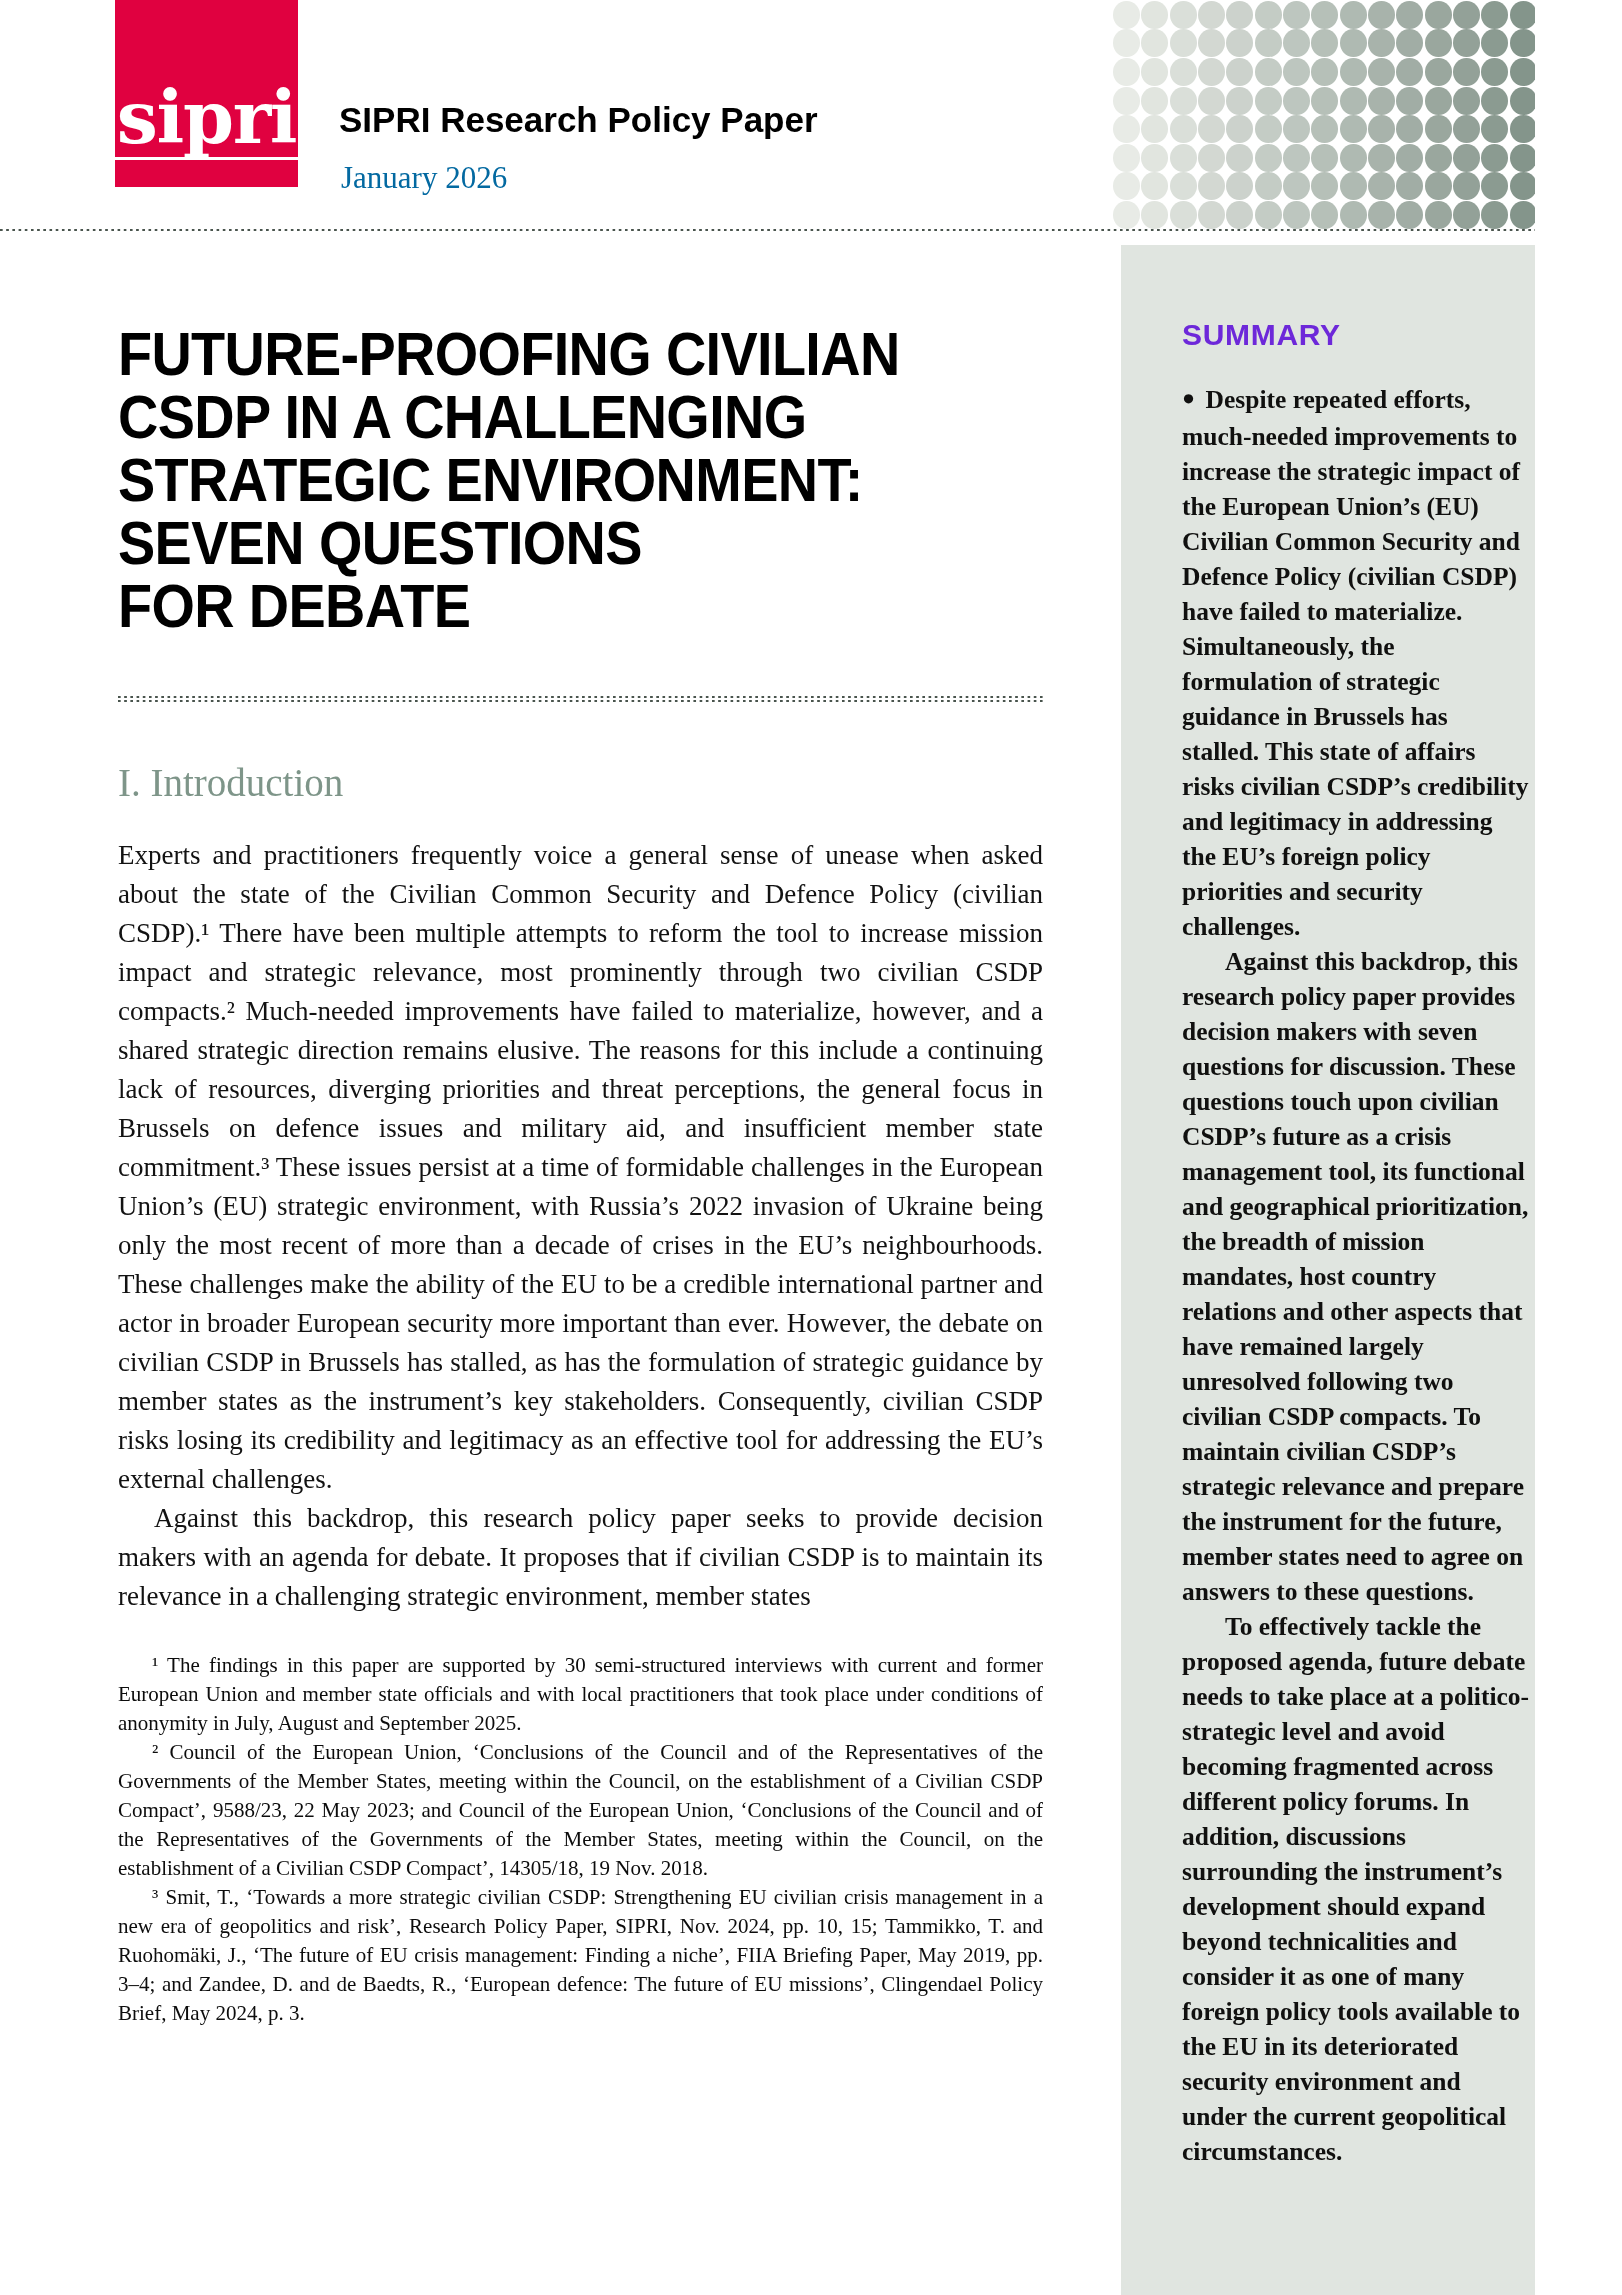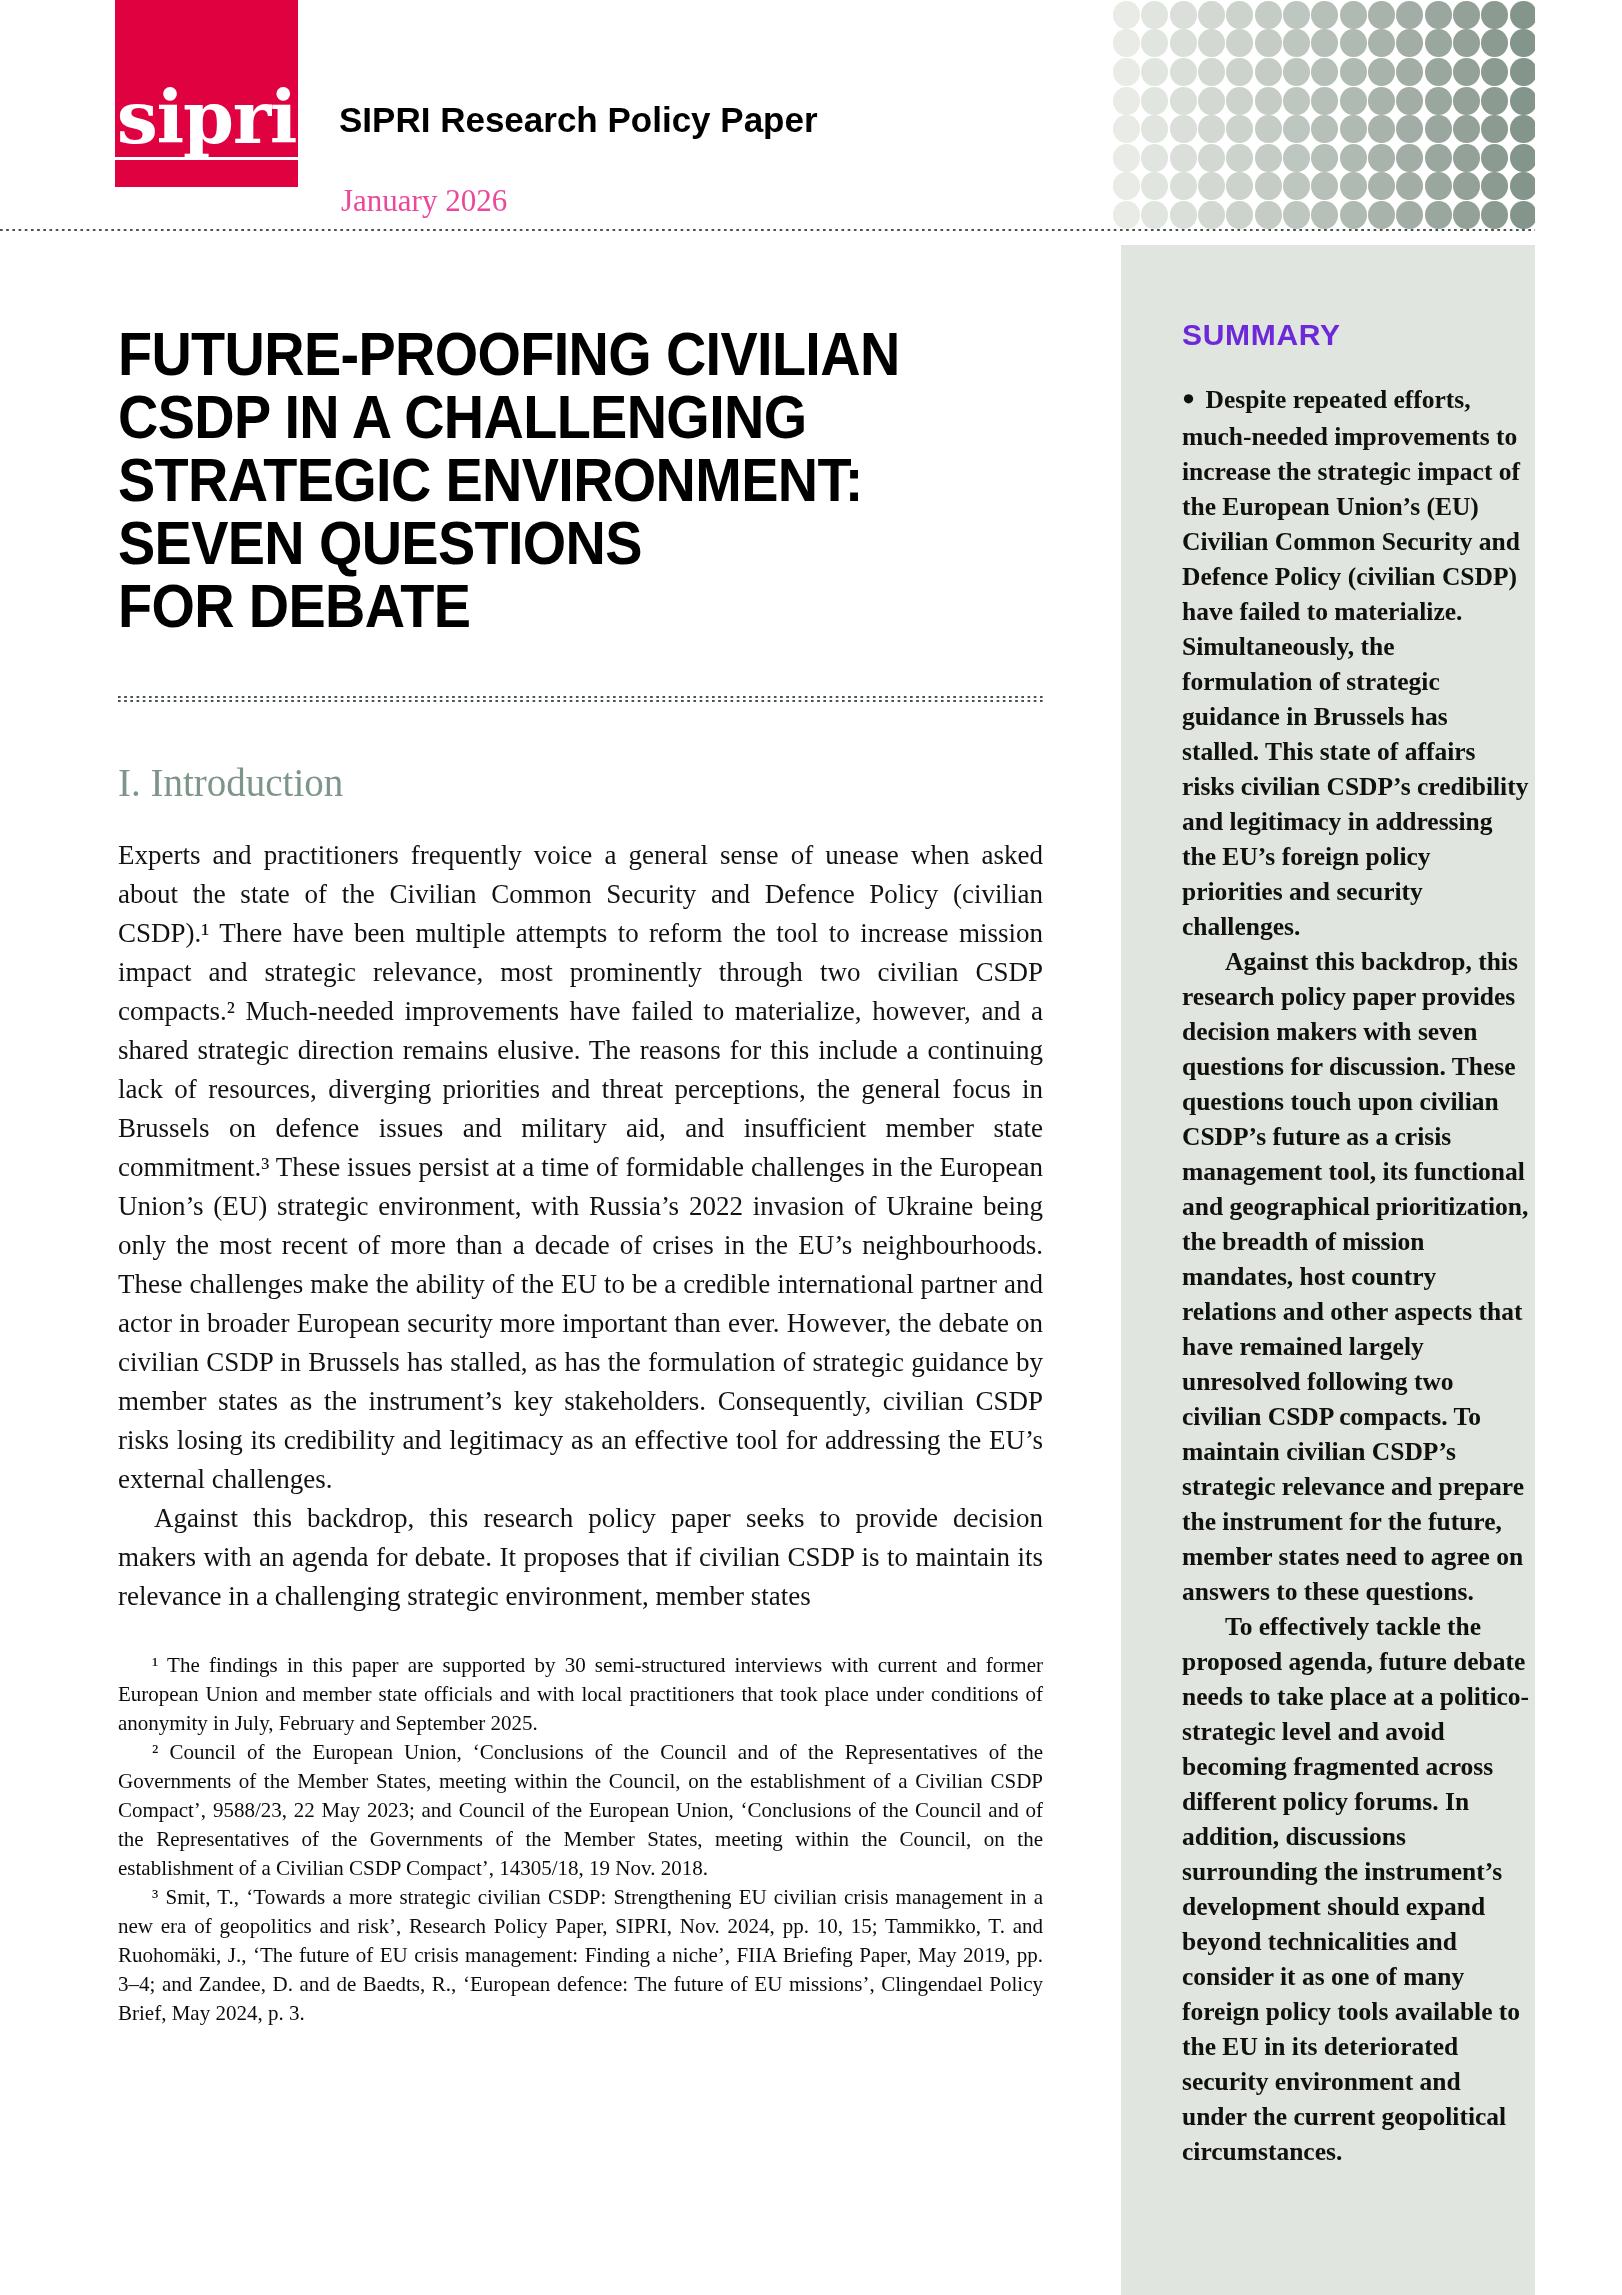--- a/index.html
+++ b/index.html
@@ -7,21 +7,21 @@
   .page{position:relative;width:1535px;height:2295px;background:#ffffff;overflow:hidden;
         font-family:"Liberation Serif",serif;color:#121212;}
 
   
   .logo-box{position:absolute;left:115px;top:0;width:183px;height:187px;background:#e00140;
             display:flex;align-items:flex-end;justify-content:center;padding-bottom:27.5px;box-sizing:border-box;}
   .logo-word{font-family:"DejaVu Serif",serif;font-weight:700;font-size:73px;line-height:0.78;
              color:#ffffff;border-bottom:3.9px solid #ffffff;padding:0 2.6px 10.5px 2.6px;letter-spacing:-1.3px;}
   .pub-name{position:absolute;left:339px;top:101px;font-family:"Liberation Sans",sans-serif;
             font-weight:700;font-size:35px;line-height:37px;color:#000;}
-  .pub-date{position:absolute;left:341px;top:161px;font-size:31px;line-height:33px;color:#ec4899;margin-top:23px;}
+  .pub-date{position:absolute;left:341px;top:161px;font-size:31px;line-height:33px;color:#0369a1;}
 
   .dotted{height:3.9px;background-image:radial-gradient(circle at 1.4px 2px,#49544d 1.2px,transparent 1.2px);
           background-size:6.2px 3.9px;background-repeat:repeat-x;}
   .top-rule{position:absolute;top:228px;left:0;width:1623px;}
 
   
   .dot-pattern{position:absolute;left:1113px;top:0.7px;width:510px;height:228px;overflow:hidden;}
   .dot{position:absolute;width:26.5px;height:28px;border-radius:50%;}
 
   
@@ -224,20 +224,20 @@
     <div class="dotted"></div>
 
     <h2 class="section">I. Introduction</h2>
 
     <div class="body-text">
       <p>Experts and practitioners frequently voice a general sense of unease when asked about the state of the Civilian Common Security and Defence Policy (civilian CSDP).¹ There have been multiple attempts to reform the tool to increase mission impact and strategic relevance, most prominently through two civilian CSDP compacts.²  Much-needed improvements have failed to materialize, however, and a shared strategic direction remains elusive. The reasons for this include a continuing lack of resources, diverging priorities and threat perceptions, the general focus in Brussels on defence issues and military aid, and insufficient member state commitment.³ These issues persist at a time of formidable challenges in the European Union’s (EU) strategic environment, with Russia’s 2022 invasion of Ukraine being only the most recent of more than a decade of crises in the EU’s neighbourhoods. These challenges make the ability of the EU to be a credible international partner and actor in broader European security more important than ever. However, the debate on civilian CSDP in Brussels has stalled, as has the formulation of strategic guidance by member states as the instrument’s key stakeholders. Consequently, civilian CSDP risks losing its credibility and legitimacy as an effective tool for addressing the EU’s external challenges.</p>
       <p class="indent">Against this backdrop, this research policy paper seeks to provide decision makers with an agenda for debate. It proposes that if civilian CSDP is to maintain its relevance in a challenging strategic environment, member states</p>
     </div>
 
     <div class="footnotes">
-      <p>¹ The findings in this paper are supported by 30 semi-structured interviews with current and former European Union and member state officials and with local practitioners that took place under conditions of anonymity in July, February and September 2025.</p>
+      <p>¹ The findings in this paper are supported by 30 semi-structured interviews with current and former European Union and member state officials and with local practitioners that took place under conditions of anonymity in July, August and September 2025.</p>
       <p>² Council of the European Union, ‘Conclusions of the Council and of the Representatives of the Governments of the Member States, meeting within the Council, on the establishment of a Civilian CSDP Compact’, 9588/23, 22 May 2023; and Council of the European Union, ‘Conclusions of the Council and of the Representatives of the Governments of the Member States, meeting within the Council, on the establishment of a Civilian CSDP Compact’, 14305/18, 19 Nov. 2018.</p>
       <p>³ Smit, T., ‘Towards a more strategic civilian CSDP: Strengthening EU civilian crisis management in a new era of geopolitics and risk’, Research Policy Paper, SIPRI, Nov. 2024, pp. 10, 15; Tammikko, T. and Ruohomäki, J., ‘The future of EU crisis management: Finding a niche’, FIIA Briefing Paper, May 2019, pp. 3–4; and Zandee, D. and de Baedts, R., ‘European defence: The future of EU missions’, Clingendael Policy Brief, May 2024, p. 3.</p>
     </div>
   </div>
 
 </div>
 
 
 </body></html>

